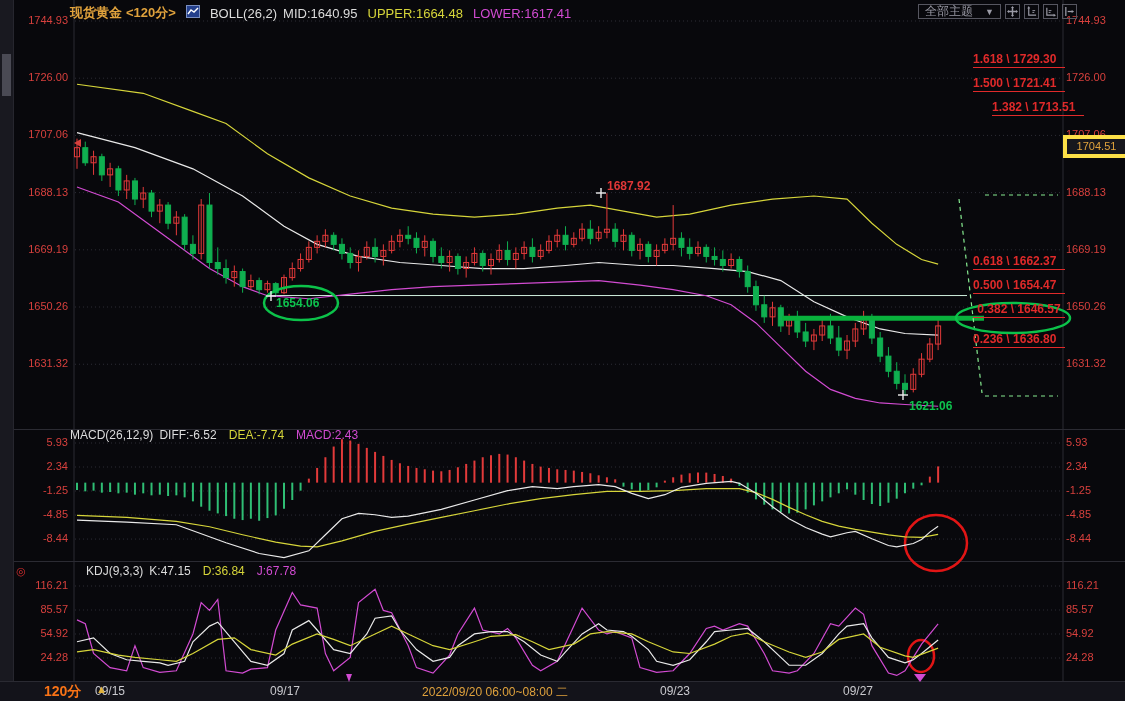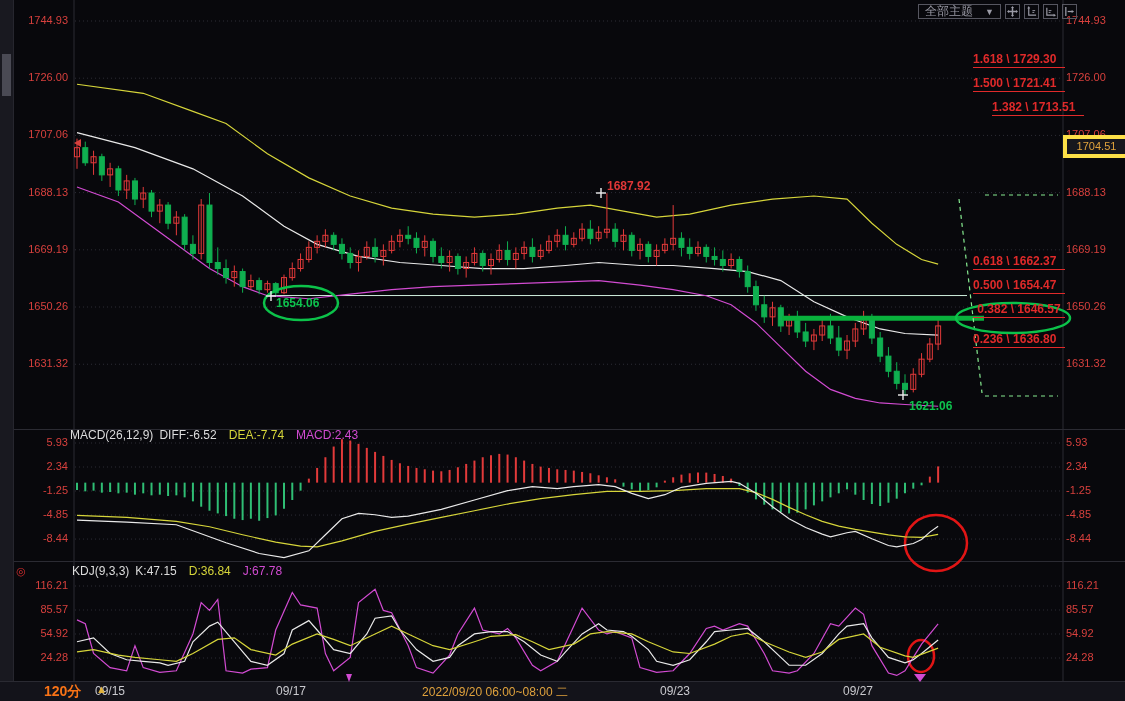--- a/index.html
+++ b/index.html
@@ -14,21 +14,21 @@
        width:92px;border-bottom:1px solid #e02a2a;white-space:nowrap;}
   .price-tag{position:absolute;left:1063px;width:59px;height:15px;border:4px solid #fde047;
        background:#17171d;color:#e0a23c;font-size:11px;line-height:15px;text-align:center;}
   .left-strip{position:absolute;left:0;top:0;width:13px;height:681px;background:#191920;
        border-right:1px solid #26262e;z-index:3;}
   .thumb{position:absolute;left:2px;top:54px;width:9px;height:42px;background:#4a4a54;}
   .panel-dot{position:absolute;left:16px;top:565px;color:#e03030;font-size:11px;z-index:6;}
   .main-header{position:absolute;left:70px;top:4px;display:flex;gap:10px;align-items:center;
        font-size:13px;z-index:6;white-space:nowrap;}
   .macd-header{position:absolute;left:70px;top:428px;display:flex;gap:12px;font-size:12px;z-index:6;}
-  .kdj-header{position:absolute;left:72px;top:564px;display:flex;gap:12px;font-size:12px;z-index:6;}
+  .kdj-header{position:absolute;left:86px;top:564px;display:flex;gap:12px;font-size:12px;z-index:6;}
   .orange{color:#e0a23c;font-weight:bold;}
   .white{color:#dcdcdc;}
   .yellow{color:#d6d53a;}
   .magenta{color:#d24bd2;}
   .toolbar{position:absolute;left:918px;top:4px;display:flex;gap:4px;align-items:center;z-index:6;}
   .theme-btn{display:flex;align-items:center;gap:12px;height:15px;padding:0 6px;border:1px solid #565660;
        color:#9b9ba6;font-size:12px;background:transparent;cursor:pointer;}
   .icon-btn{width:15px;height:15px;border:1px solid #565660;background:transparent;padding:0;
        display:flex;align-items:center;justify-content:center;cursor:pointer;}
   .icon-btn svg{display:block;}
@@ -447,26 +447,40 @@
       <div class="ax ann" style="left: 276px; top: 296px; color: rgb(14, 194, 78);">1654.06</div>
       <div class="fib" style="left: 973px; top: 52.2214px;">1.618 \ 1729.30</div>
       <div class="fib" style="left: 973px; top: 76.0586px;">1.500 \ 1721.41</div>
       <div class="fib" style="left: 973px; top: 99.9261px; margin-left: 19px;">1.382 \ 1713.51</div>
       <div class="fib" style="left: 973px; top: 254.43px;">0.618 \ 1662.37</div>
       <div class="fib" style="left: 973px; top: 278.298px;">0.500 \ 1654.47</div>
       <div class="fib" style="left: 973px; top: 302.165px; text-align: center;">0.382 \ 1646.57</div>
       <div class="fib" style="left: 973px; top: 331.682px;">0.236 \ 1636.80</div>
       <div class="price-tag" style="top: 135px;">1704.51</div>
       <div class="ax tick" style="left: 80px; top: 684px; width: 60px; text-align: center;">09/15</div>
-      <div class="ax tick" style="left: 261px; top: 684px; width: 60px; text-align: center;">09/17</div>
+      <div class="ax tick" style="left: 255px; top: 684px; width: 60px; text-align: center;">09/17</div>
       <div class="ax tick" style="left: 645px; top: 684px; width: 60px; text-align: center;">09/23</div>
       <div class="ax tick" style="left: 828px; top: 684px; width: 60px; text-align: center;">09/27</div>
       <div class="ax tick" style="left: 395px; top: 684px; width: 200px; text-align: center; color: rgb(224, 162, 60);">2022/09/20 06:00~08:00 二</div>
     </div>
 
+  <div class="main-header">
+    <span class="orange">现货黄金</span>
+    <span class="orange" style="margin-left:-6px">&lt;120分&gt;</span>
+    <span>
+      <svg width="14" height="13" viewBox="0 0 14 13">
+          <rect x="0.5" y="0.5" width="13" height="12" fill="#24408c" stroke="#7a8fc0"></rect>
+          <polyline points="2,9 5,5 8,7 12,3" fill="none" stroke="#ffffff" stroke-width="1.4"></polyline>
+        </svg>
+    </span>
+    <span class="white">BOLL(26,2)</span>
+    <span class="white" style="margin-left:-4px">MID:1640.95</span>
+    <span class="yellow">UPPER:1664.48</span>
+    <span class="magenta">LOWER:1617.41</span>
+  </div>
 
   <div class="toolbar">
     <button class="theme-btn">
       <span>全部主题</span>
       <span style="font-size:9px">▼</span>
     </button>
     <button class="icon-btn">
       <svg width="11" height="11" viewBox="0 0 12 12">
           <path d="M6 1v10M1 6h10" stroke="#9b9ba6" stroke-width="1.6" fill="none"></path>
           <path d="M6 0l1.6 2.2H4.4zM6 12l1.6-2.2H4.4zM0 6l2.2-1.6v3.2zM12 6l-2.2-1.6v3.2z" fill="#9b9ba6"></path>

